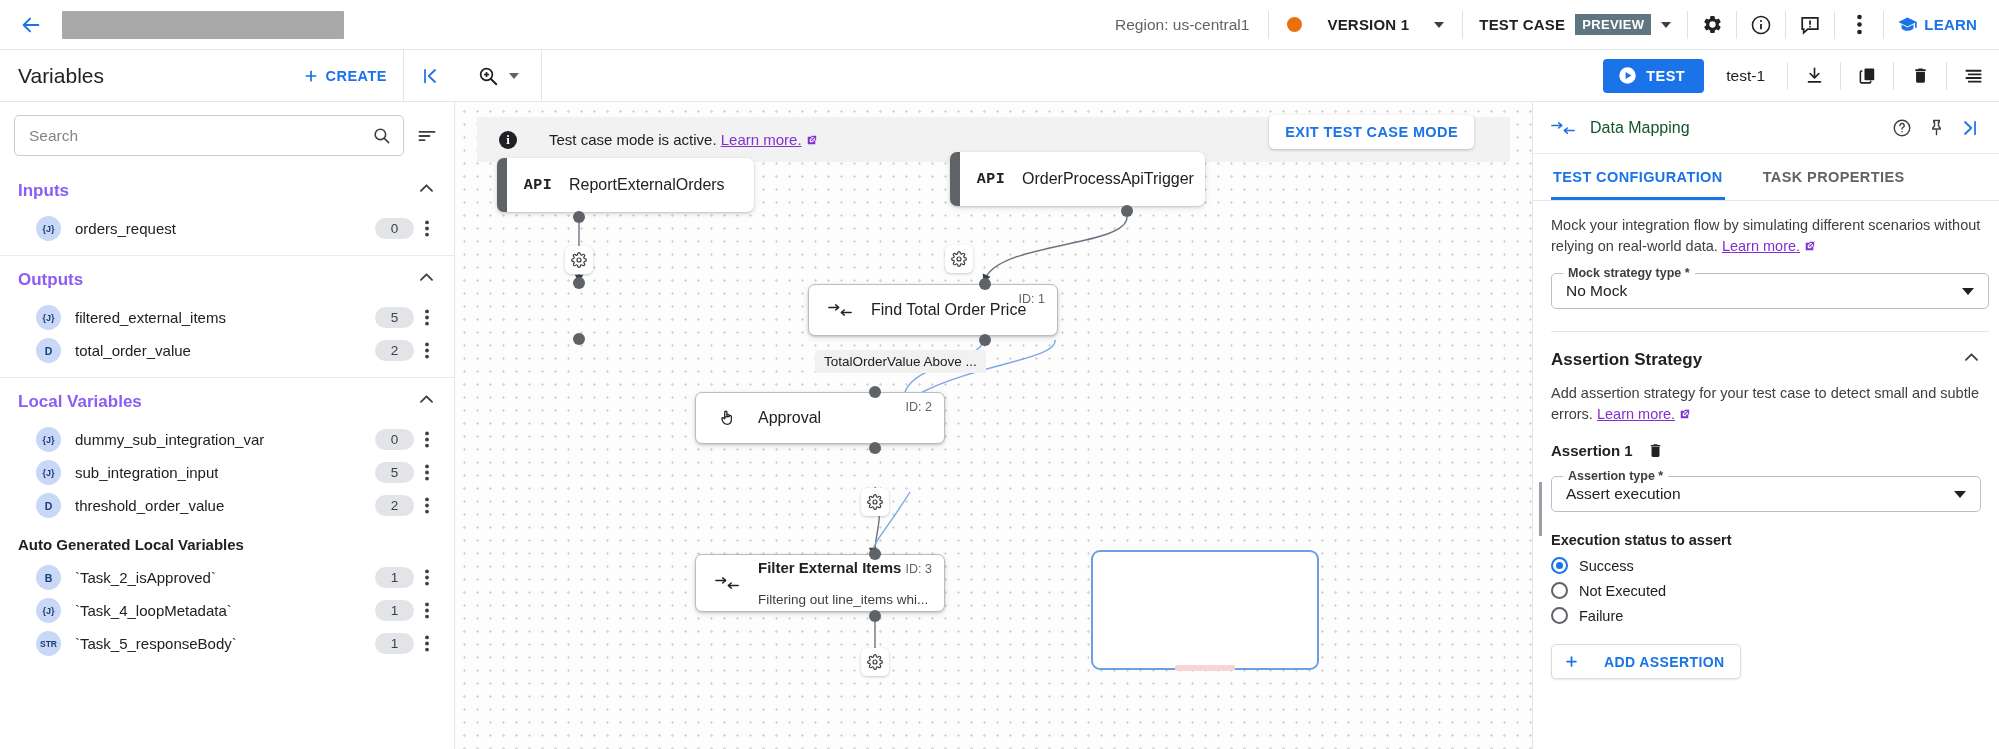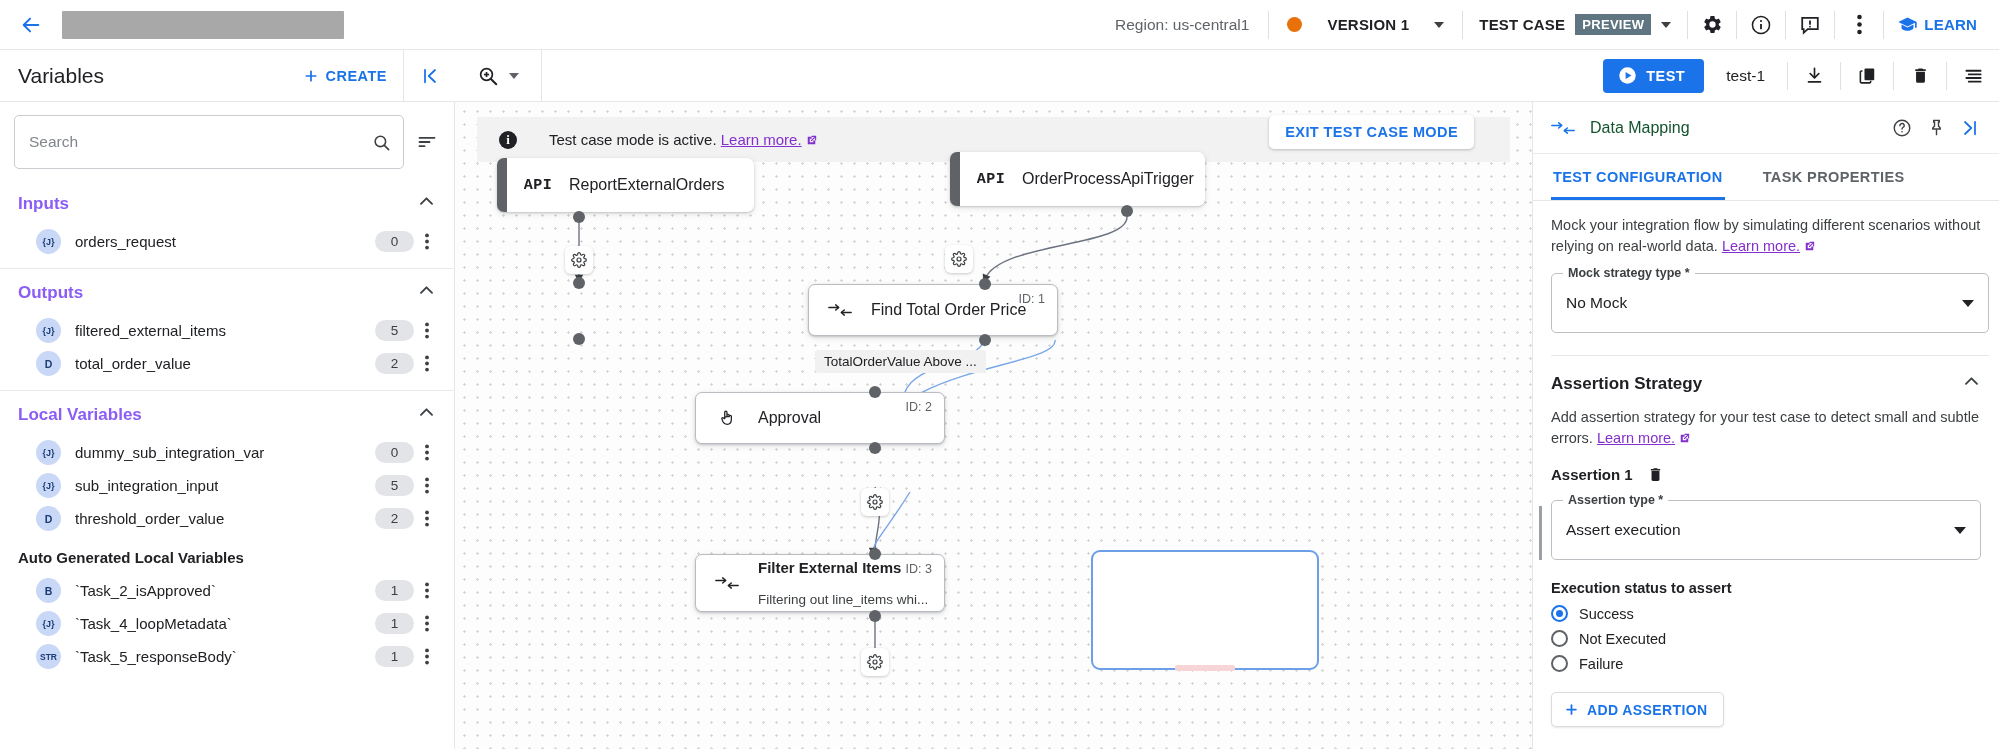--- a/index.html
+++ b/index.html
@@ -45,21 +45,21 @@
   .testname { font-size:15.5px; color:#202124; padding:0 22px; cursor:pointer; }
   .sub-sep { width:1px; height:28px; background:#e0e0e0; }
   .sub-icon { width:52px; height:52px; display:flex; align-items:center; justify-content:center; cursor:pointer; color:#202124; }
 
   
   .body-row { flex:1; display:flex; min-height:0; }
 
   
   .varpanel { width:455px; min-width:455px; border-right:1px solid #e4e6e9; background:#fff; display:flex; flex-direction:column; overflow:hidden; }
   .search-row { display:flex; align-items:center; padding:13px 14px 11px 14px; gap:10px; }
-  .search-box { flex:1; height:54px; border:1px solid #c9ccd0; border-radius:5px; display:flex; align-items:center; padding:0 12px 0 14px; }
+  .search-box { flex:1; height:41px; border:1px solid #c9ccd0; border-radius:5px; display:flex; align-items:center; padding:0 12px 0 14px; }
   .search-box input { flex:1; border:none; outline:none; font-size:15.5px; font-family:inherit; color:#202124; background:transparent; }
   .search-box input::placeholder { color:#80868b; }
   .sort-icon { width:26px; display:flex; align-items:center; justify-content:center; cursor:pointer; color:#3c4043; }
   .sec-header { display:flex; align-items:center; padding:12px 18px 10px 18px; cursor:pointer; }
   .sec-title { font-size:17px; font-weight:bold; color:#8b5cf6; }
   .sec-spacer { flex:1; }
   .chev { color:#3c4043; }
   .sec-sub { font-size:15px; font-weight:bold; color:#202124; padding:14px 18px 8px 18px; }
   .var-row { display:flex; align-items:center; height:33px; padding:0 14px 0 36px; cursor:pointer; }
   .vbadge { width:25px; height:25px; border-radius:50%; background:#c9d8f7; color:#1a3b74; font-size:10.5px; font-weight:bold; display:flex; align-items:center; justify-content:center; flex:0 0 auto; }
@@ -104,38 +104,38 @@
   .rp-title { font-size:16px; color:#14532d; }
   .rp-spacer { flex:1; }
   .rp-ic { width:34px; height:34px; display:flex; align-items:center; justify-content:center; cursor:pointer; color:#3c4043; }
   .rp-ic.blue { color:#1a73e8; }
   .tabs { display:flex; border-bottom:1px solid #e4e6e9; padding:0 18px; }
   .tab { font-size:14.5px; font-weight:bold; letter-spacing:.4px; color:#5f6368; padding:15px 2px 12px 2px; margin-right:36px; cursor:pointer; border-bottom:3px solid transparent; }
   .tab.active { color:#1a73e8; border-bottom-color:#1a73e8; }
   .rp-scroll { flex:1; overflow:hidden; }
   .rp-sect { padding:14px 10px 0 18px; }
   .rp-desc { font-size:14.5px; color:#3c4043; line-height:1.42; }
-  .field { position:relative; border:1px solid #bcc0c4; border-radius:5px; height:60px; display:flex; align-items:center; padding:0 14px; margin-top:17px; cursor:pointer; }
+  .field { position:relative; border:1px solid #bcc0c4; border-radius:5px; height:36px; display:flex; align-items:center; padding:0 14px; margin-top:17px; cursor:pointer; }
   .field-label { position:absolute; top:-8px; left:11px; background:#fff; padding:0 5px; font-size:12.5px; font-weight:bold; color:#3c4043; }
   .field-value { font-size:15.5px; color:#202124; }
   .field-caret { position:absolute; right:14px; width:0;height:0;border-left:6px solid transparent;border-right:6px solid transparent;border-top:7px solid #202124; }
   .hr { height:1px; background:#e4e6e9; margin:22px 0 0 0; }
   .sect-head { display:flex; align-items:center; padding:16px 18px 2px 18px; cursor:pointer; }
   .sect-title { font-size:17px; font-weight:bold; color:#202124; }
   .assert-row { display:flex; align-items:center; gap:14px; padding:18px 18px 0 18px; }
   .assert-label { font-size:15px; font-weight:bold; color:#202124; }
   .assert-wrap { padding:0 18px; position:relative; }
   .assert-bar { position:absolute; left:6px; top:6px; width:3px; height:54px; background:#9aa0a6; }
   .exec-label { font-size:14.5px; font-weight:bold; color:#202124; padding:20px 18px 5px 18px; }
   .radio-row { display:flex; align-items:center; gap:11px; padding:4px 18px; cursor:pointer; }
   .radio { width:17px; height:17px; border-radius:50%; border:2px solid #5f6368; position:relative; flex:0 0 auto; }
   .radio.on { border-color:#1a73e8; }
   .radio.on::after { content:""; position:absolute; left:3px; top:3px; width:7px; height:7px; border-radius:50%; background:#1a73e8; }
   .radio-text { font-size:14.5px; color:#202124; }
-  .add-btn { display:inline-flex; align-items:center; gap:8px; margin:16px 0 0 18px; background:#fff; border:1px solid #dadce0; border-radius:5px; height:35px; padding:0 15px 0 12px; color:#1a73e8; font-size:14px; font-weight:bold; letter-spacing:.4px; cursor:pointer; box-shadow:0 1px 2px rgba(60,64,67,.12); }
+  .add-btn { display:inline-flex; align-items:center; gap:25px; margin:16px 0 0 18px; background:#fff; border:1px solid #dadce0; border-radius:5px; height:35px; padding:0 15px 0 12px; color:#1a73e8; font-size:14px; font-weight:bold; letter-spacing:.4px; cursor:pointer; box-shadow:0 1px 2px rgba(60,64,67,.12); }
 </style>
 </head>
 <body>
 
 <div class="app">
 
   <div class="topbar">
     <div class="back-arrow">
       <svg width="22" height="22" viewBox="0 0 24 24" fill="none" stroke="currentColor" stroke-width="2.1" stroke-linecap="round" stroke-linejoin="round">
           <line x1="20" y1="12" x2="5" y2="12"></line>

